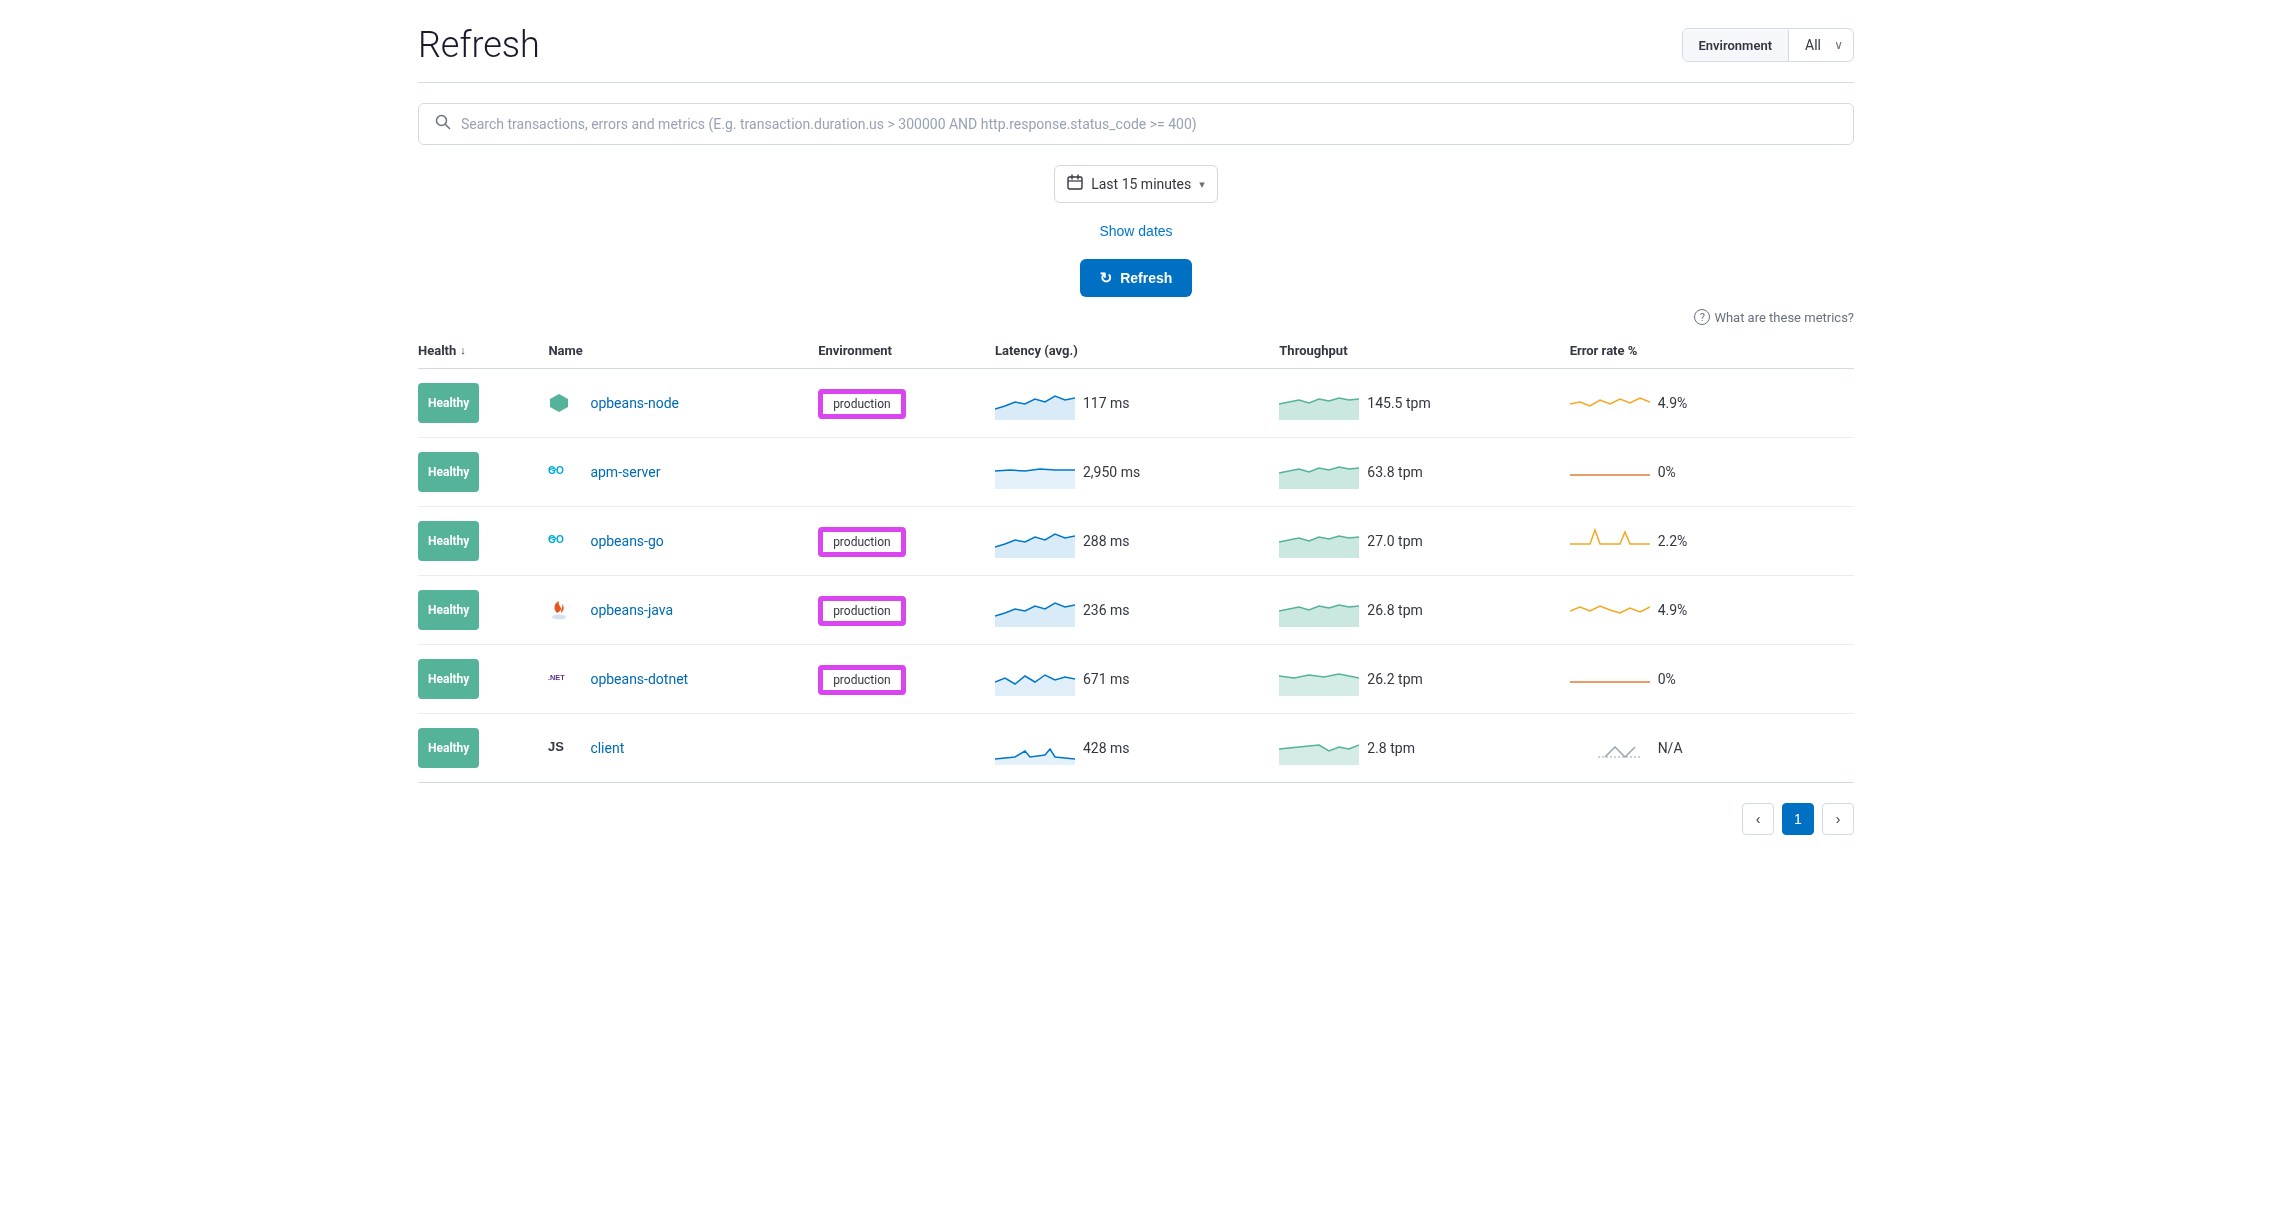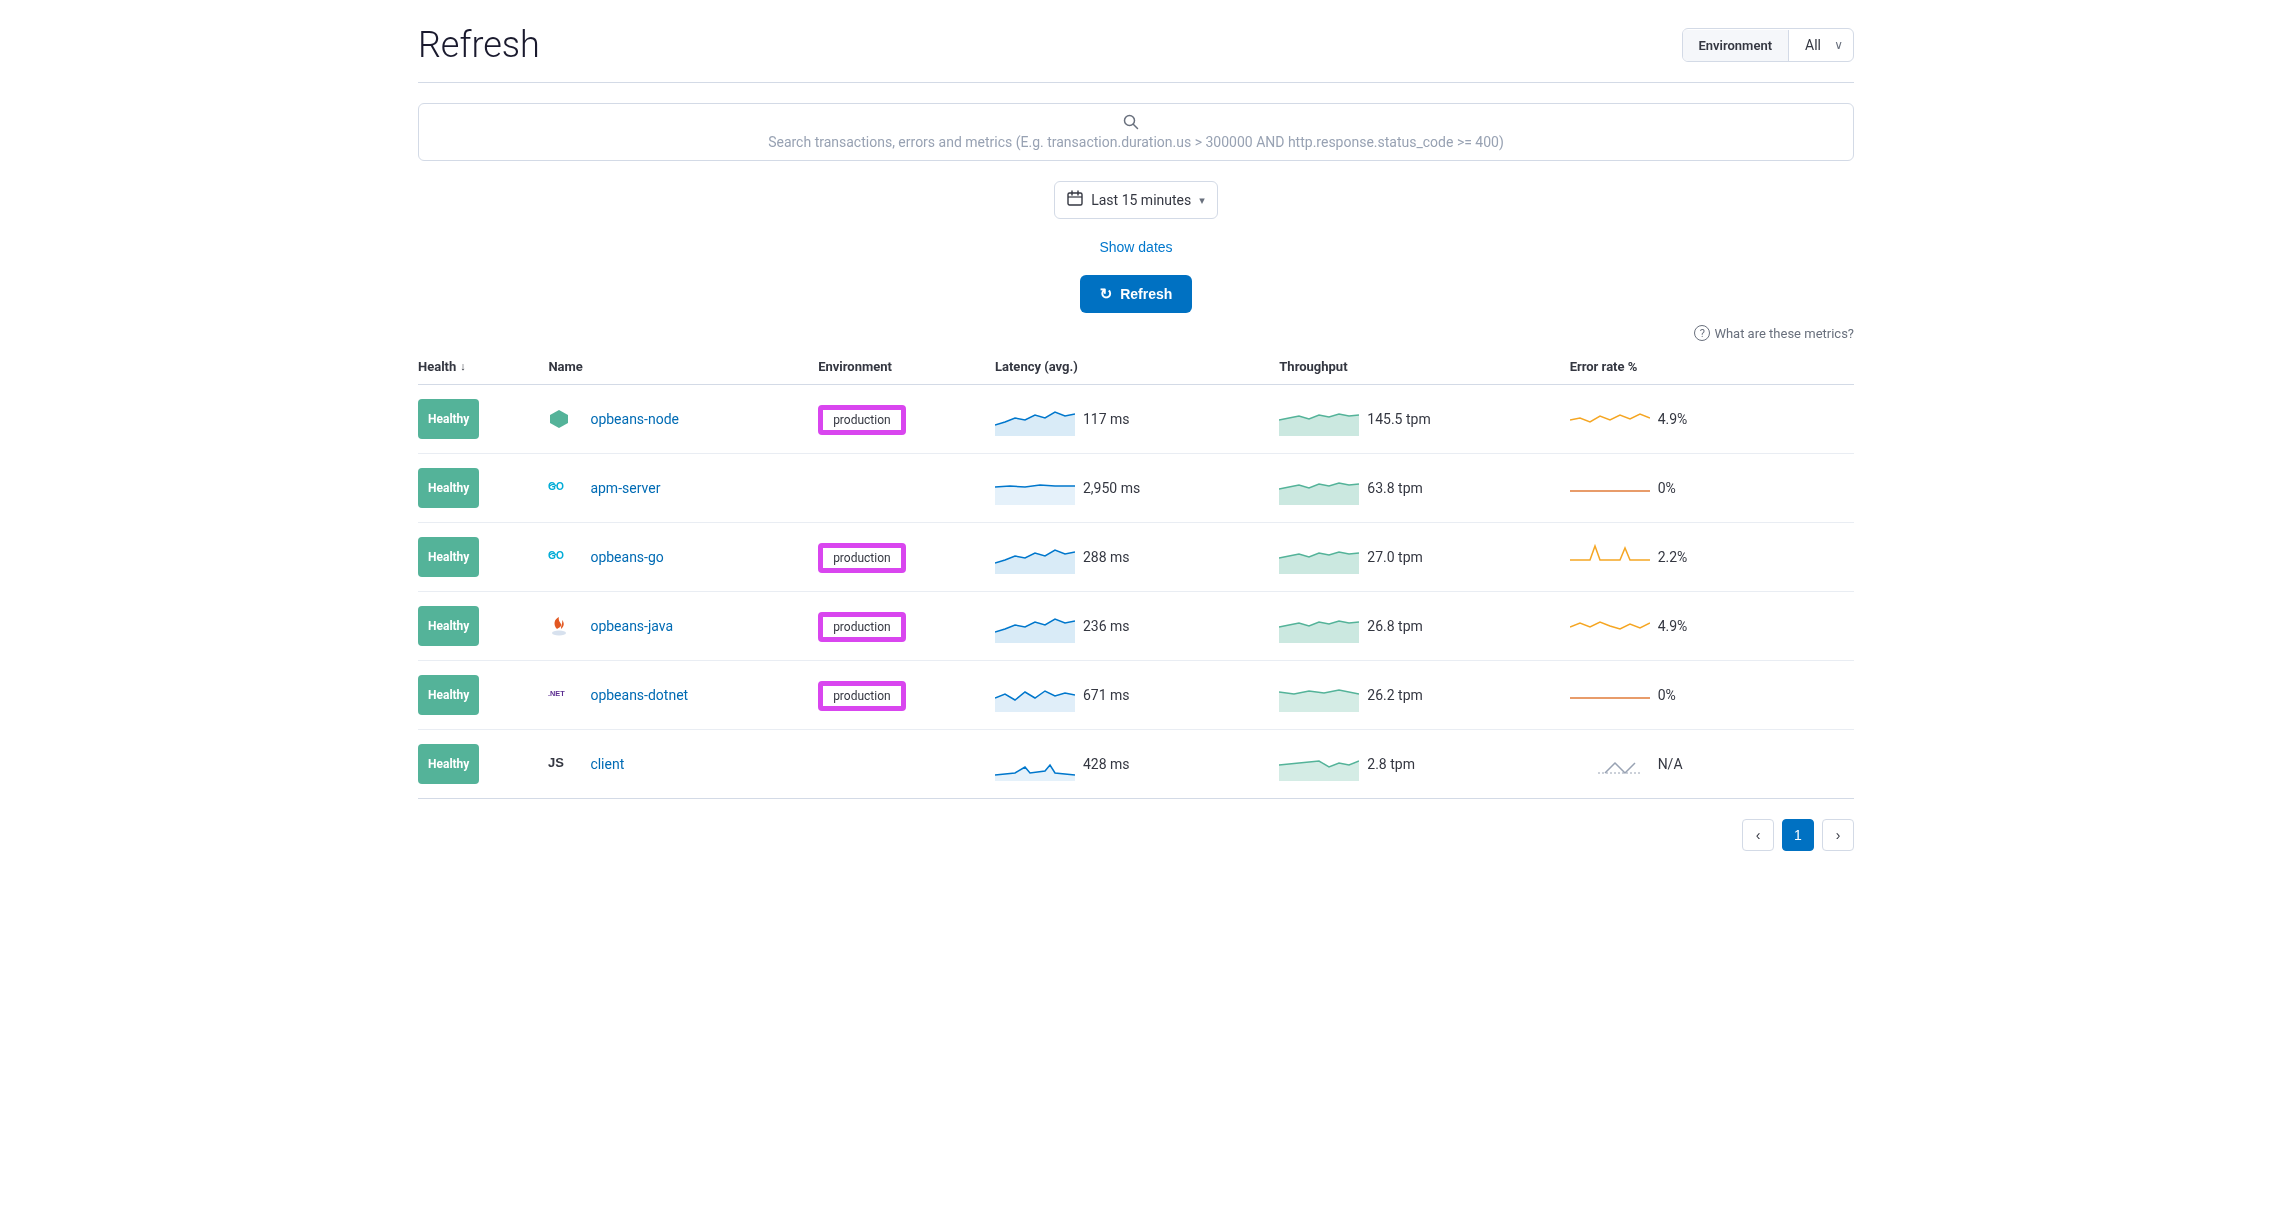--- a/index.html
+++ b/index.html
@@ -61,21 +61,20 @@
       margin: 8px 0 20px;
     }
     .search-bar {
       display: flex;
       align-items: center;
       border: 1px solid #d3dae6;
       border-radius: 6px;
       padding: 10px 16px;
       margin-bottom: 20px;
       background: #fff;
-      flex-direction: column;
     }
     .search-icon {
       color: #69707d;
       margin-right: 10px;
       font-size: 16px;
     }
     .search-placeholder {
       color: #98a2b3;
       font-size: 14px;
     }

